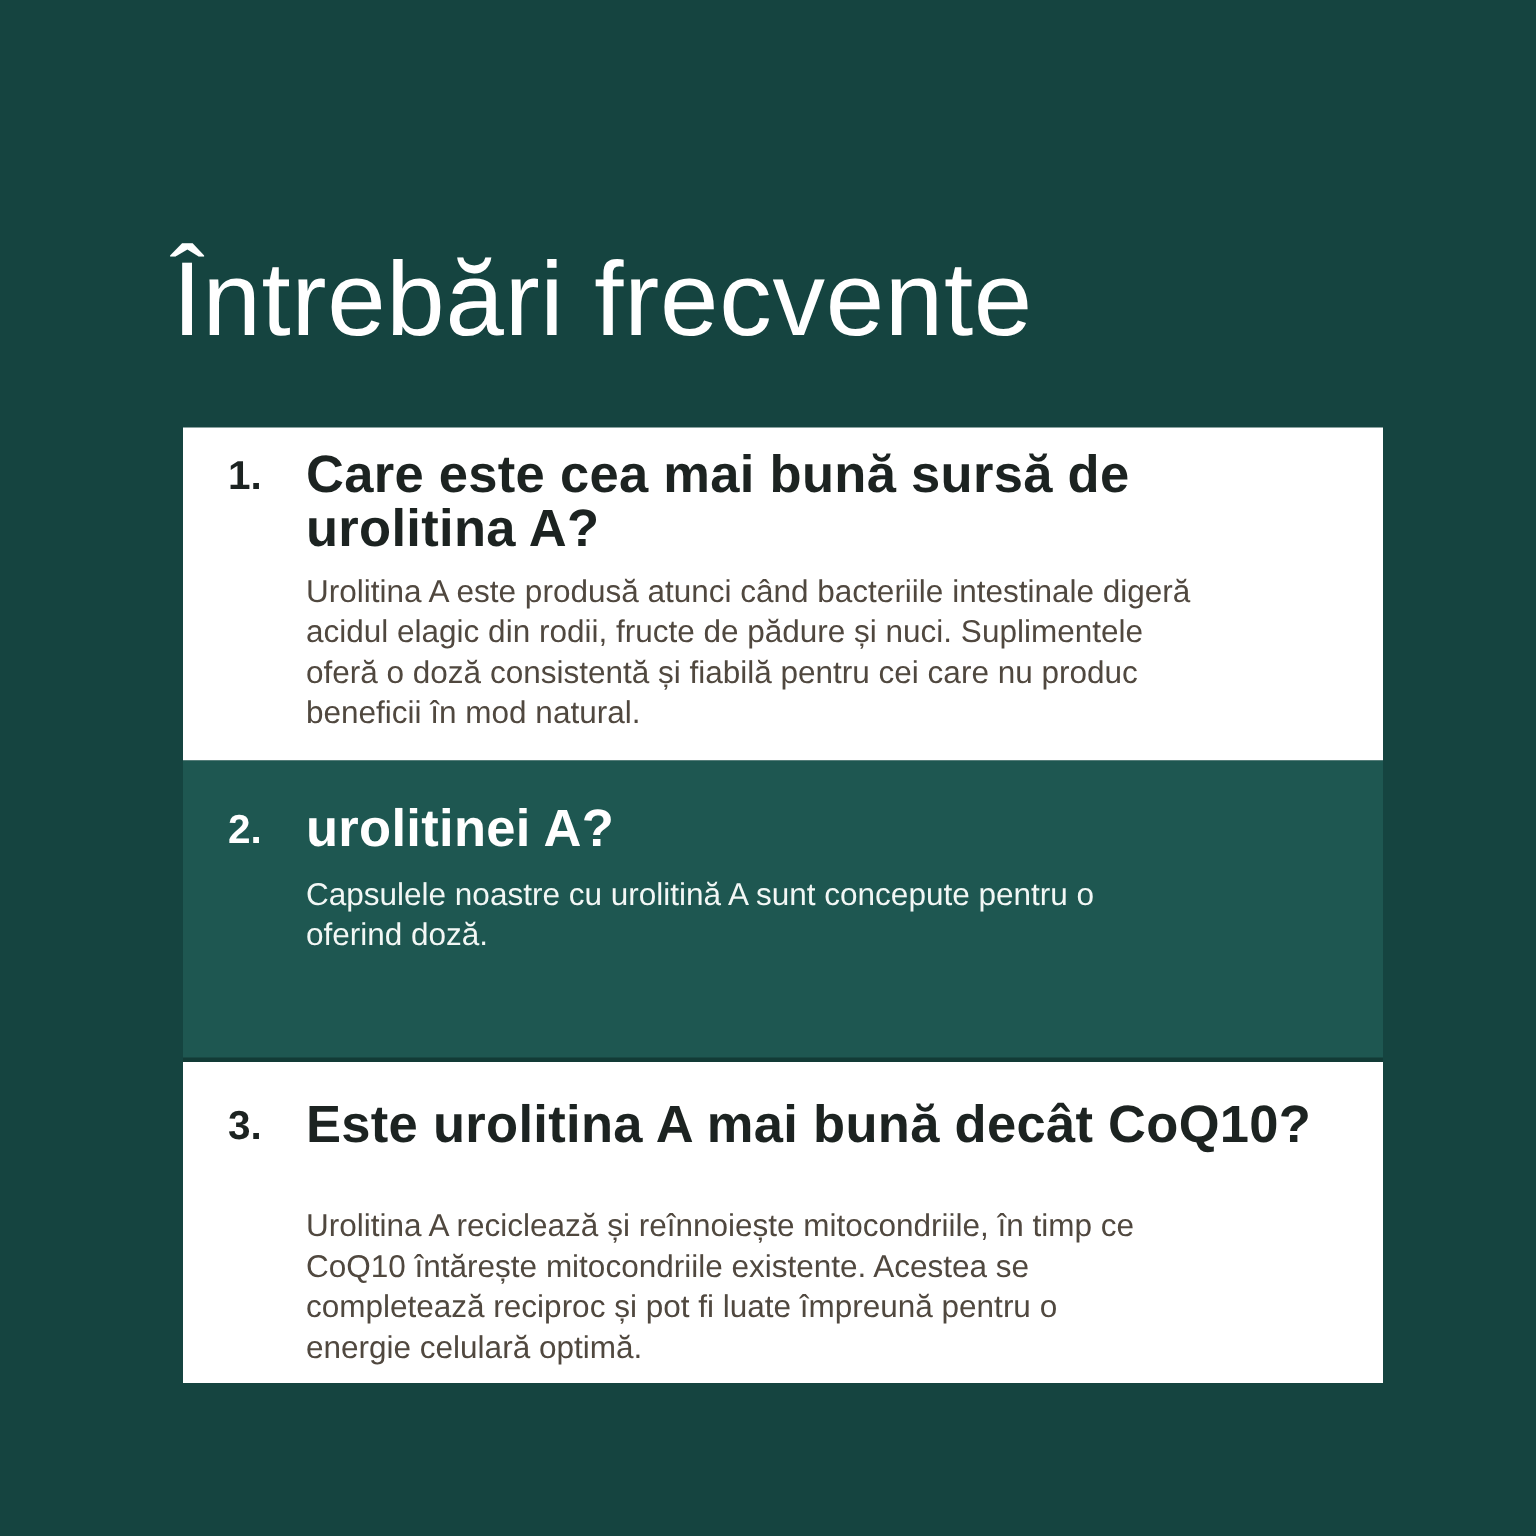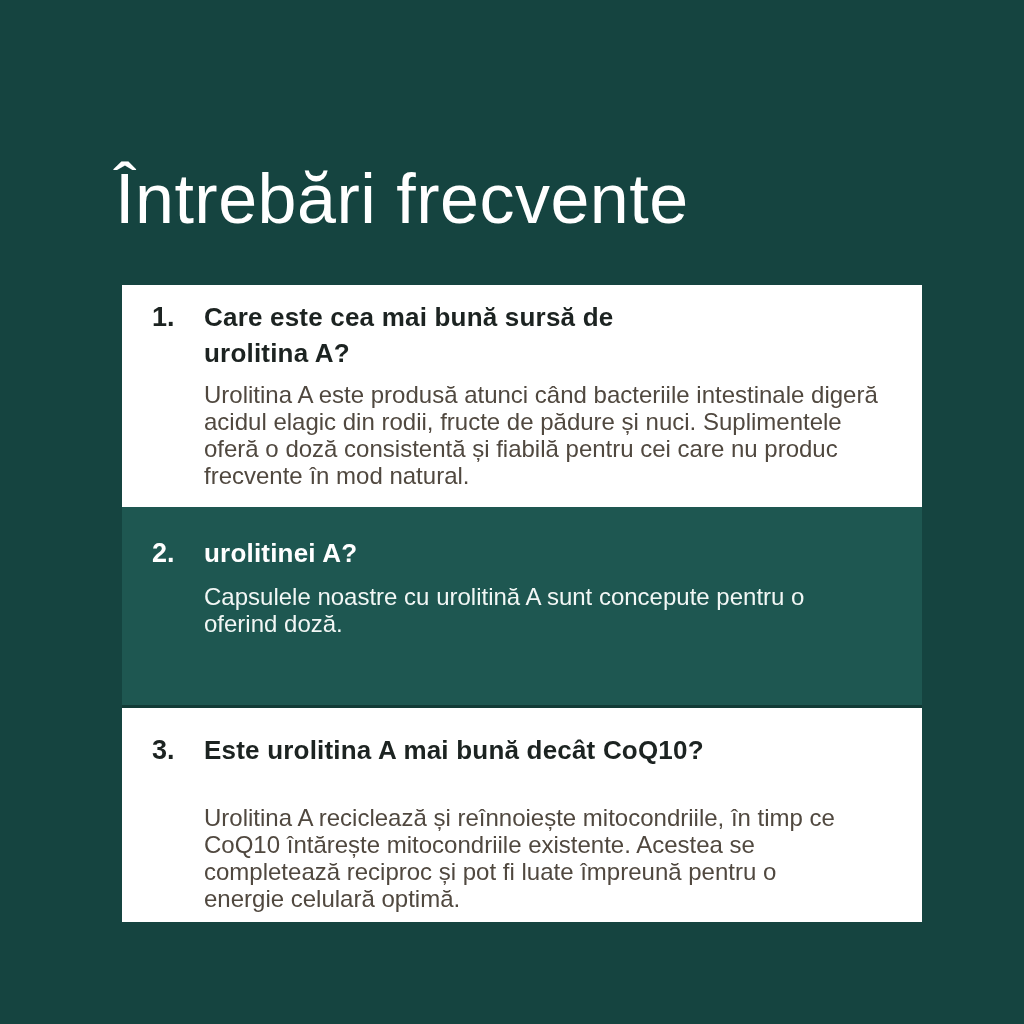--- a/index.html
+++ b/index.html
@@ -47,30 +47,30 @@
     flex: 0 0 52px;
     width: 52px;
     font-size: 27px;
     font-weight: 700;
     line-height: 36px;
     color: #1c2321;
   }
   .card-2 .num { color: #ffffff; }
   .question {
     margin: 0;
-    font-size: 26px;
+    font-size: 35px;
     font-weight: 700;
     line-height: 36px;
     letter-spacing: 0.2px;
     color: #1c2321;
   }
   .card-2 .question { color: #ffffff; }
   .answer {
     margin: 10px 0 0 0;
-    font-size: 24px;
+    font-size: 21px;
     font-weight: 400;
     line-height: 27px;
     color: #50483f;
   }
   .card-2 .answer { margin-top: 12px; color: #f2f7f5; }
   .card-3 .answer { margin-top: 36px; }
   .qline, .aline { display: block; white-space: nowrap; }
 </style>
 </head>
 <body>
@@ -86,21 +86,21 @@
         <div class="num">1.</div>
         <div class="qa">
           <h2 class="question">
             <span class="qline">Care este cea mai bună sursă de</span>
             <span class="qline">urolitina A?</span>
           </h2>
           <p class="answer">
             <span class="aline">Urolitina A este produsă atunci când bacteriile intestinale digeră</span>
             <span class="aline">acidul elagic din rodii, fructe de pădure și nuci. Suplimentele</span>
             <span class="aline">oferă o doză consistentă și fiabilă pentru cei care nu produc</span>
-            <span class="aline">frecvente în mod natural.</span>
+            <span class="aline">beneficii în mod natural.</span>
           </p>
         </div>
       </div>
     </section>
 
     <section class="card card-2">
       <div class="row">
         <div class="num">2.</div>
         <div class="qa">
           <h2 class="question">

